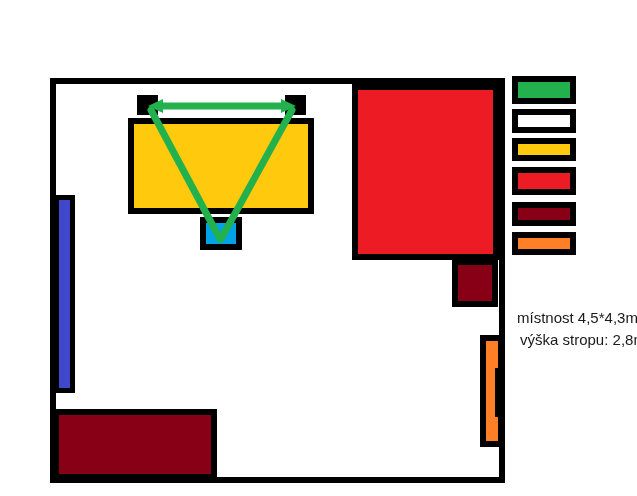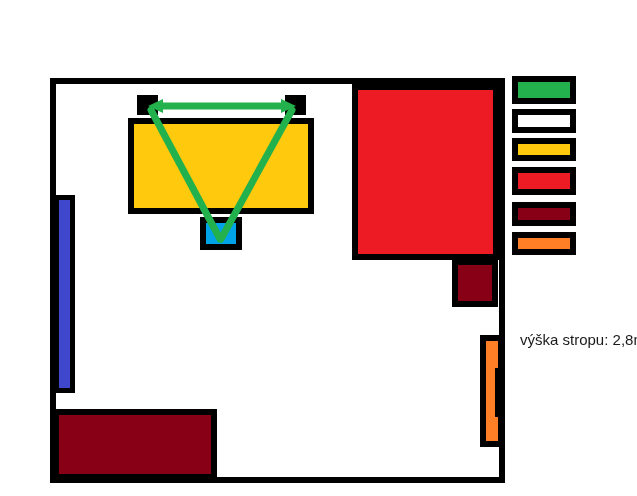--- a/index.html
+++ b/index.html
@@ -48,15 +48,16 @@
     <line x1="292" y1="110" x2="221" y2="239" stroke-width="7" stroke-linecap="round" stroke="#22b14c"></line>
   </svg>
 
   <div class="shape bordered" style="left: 512px; top: 76px; width: 64px; height: 28px; background-color: rgb(34, 177, 76);"></div>
   <div class="shape bordered" style="left: 512px; top: 109px; width: 64px; height: 24px; background-color: rgb(255, 255, 255);"></div>
   <div class="shape bordered" style="left: 512px; top: 138px; width: 64px; height: 23px; background-color: rgb(255, 201, 14);"></div>
   <div class="shape bordered" style="left: 512px; top: 167px; width: 64px; height: 28px; background-color: rgb(237, 28, 36);"></div>
   <div class="shape bordered" style="left: 512px; top: 202px; width: 64px; height: 24px; background-color: rgb(136, 0, 21);"></div>
   <div class="shape bordered" style="left: 512px; top: 232px; width: 64px; height: 23px; background-color: rgb(255, 127, 39);"></div>
 
+  <div class="label" style="left:517px;top:309px;">místnost 4,5*4,3m</div>
   <div class="label" style="left:520px;top:331px;">výška stropu: 2,8m</div>
 
 </div>
 
 </body></html>

